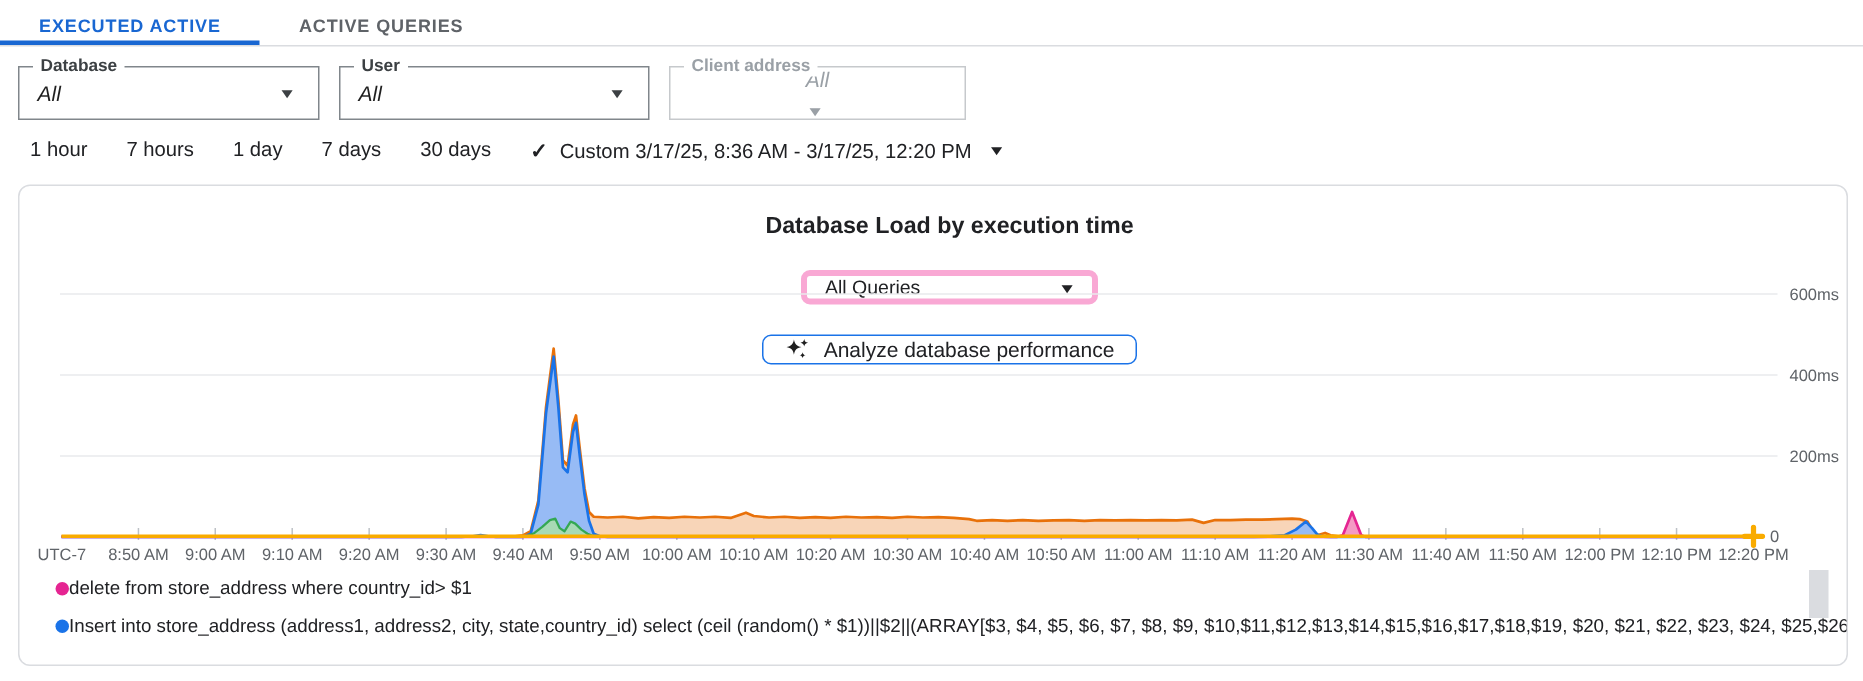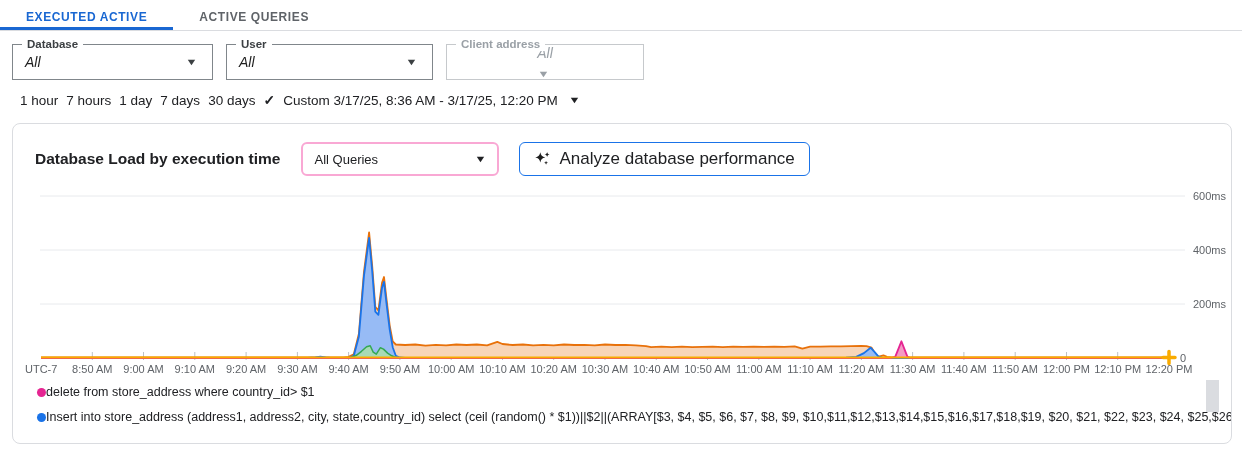--- a/index.html
+++ b/index.html
@@ -18,38 +18,38 @@
     display:flex; align-items:center; padding:0 12px; cursor:pointer; background:#fff; }
   .select:nth-child(1){ width:201px; } .select:nth-child(2){ width:207px; } .select:nth-child(3){ width:198px; }
   .select .flabel { position:absolute; top:-8px; left:9px; background:#fff; padding:0 5px;
     font-size:11.5px; font-weight:700; color:#3c4043; line-height:14px; }
   .select .fvalue { font-size:14px; color:#1f1f1f; flex:1;font-style:italic; }
   .select .caret { font-size:9px; color:#3c4043; transform:scaleX(1.4); margin-right:4px; }
   .select.disabled { border-color:#c6c9cc; cursor:default;flex-direction:column; }
   .select.disabled .flabel, .select.disabled .fvalue, .select.disabled .caret { color:#9aa0a6; }
 
   
-  .timerow { display:flex; align-items:center; gap:8px; margin:12px 0 0 20px;
+  .timerow { display:flex; gap:26px; margin:12px 0 0 20px;
     font-size:13.5px; color:#202124; }
   .trange { cursor:pointer; white-space:nowrap; }
   .custom { display:flex; align-items:center; gap:8px; cursor:pointer; }
   .custom .check { font-size:14px; font-weight:700; }
   .custom .caret { font-size:9px; transform:scaleX(1.4); margin-left:4px; }
 
   
   .card { position:relative; margin:15px 10px 0 12px; width:1220px; height:321px;
     border:1px solid #dadce0; border-radius:8px; background:#fff; overflow:hidden; }
-  .card-header { display:flex; align-items:center; gap:20px; padding:18px 0 0 22px; height:52px; }
+  .card-header { display:flex; align-items:center; gap:20px; padding:18px 0 0 22px; height:52px;flex-direction:column; }
   .chart-title { font-size:15.5px; font-weight:700; color:#202124; }
-  .qselect { width:198px; height:34px; border:2px solid #f9a8d4; border-radius:6px;
+  .qselect { width:198px; height:34px; border:4px solid #f9a8d4; border-radius:6px;
     display:flex; align-items:center; padding:0 12px; cursor:pointer; }
   .qselect .fvalue { font-size:13px; flex:1; }
   .qselect .caret { font-size:9px; transform:scaleX(1.4); }
   .analyze-btn { display:flex; align-items:center; gap:8px; height:34px; padding:0 14px;
-    background:#fff; border:1.5px solid #1a73e8; border-radius:6px; font-size:17px;
+    background:#fff; border:1.5px solid #1a73e8; border-radius:6px; font-size:14px;
     color:#202124; font-family:inherit; cursor:pointer; }
   .analyze-btn svg { display:block; }
 
   
   #chart-svg { display:block; margin-top:13px; }
   #chart-svg text { font-family:"Liberation Sans", sans-serif; }
 
   
   .legend-wrap { position:relative; margin:1px 0 0 24px; }
   .legend-item { display:flex; align-items:flex-start; font-size:12.5px;

